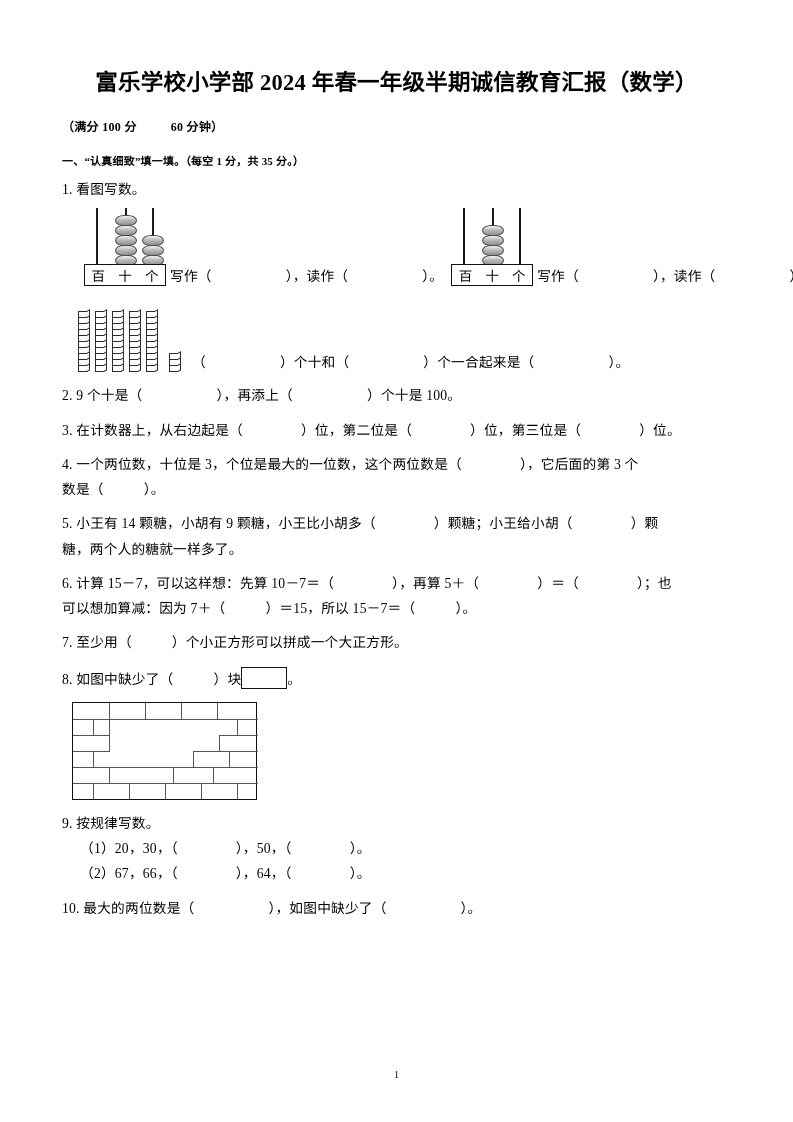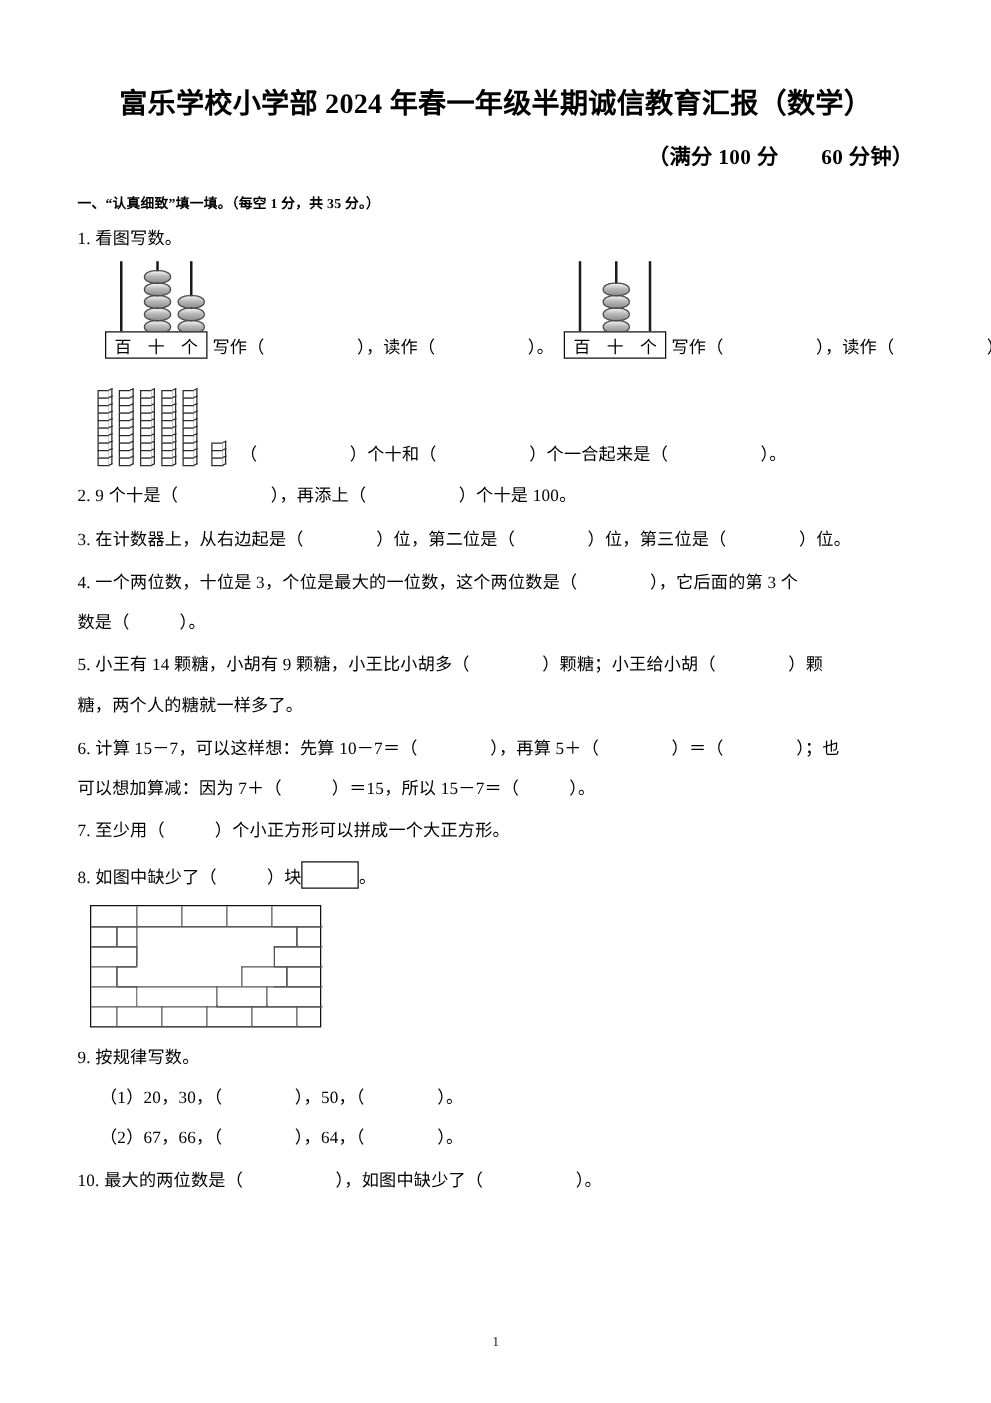--- a/index.html
+++ b/index.html
@@ -29,23 +29,23 @@
     font-size: 22.5px;
     text-align: center;
     letter-spacing: 0.2px;
     margin: 0;
     padding-top: 68px;
     line-height: 1.3;
     white-space: nowrap;
   }
   .doc-subtitle {
     font-weight: bold;
-    font-size: 17px;
-    text-align: right;
-    margin-top: 14px;
+    font-size: 12px;
+    text-align: left;
+    margin-top: 20px;
     letter-spacing: 0.3px;
   }
   .doc-subtitle .gap {
     display: inline-block;
     width: 34px;
   }
   .section-head {
     font-weight: bold;
     font-size: 11px;
     margin-top: 17px;
@@ -54,21 +54,21 @@
   .q {
     font-size: 13.7px;
     line-height: 1.55;
     margin-top: 13px;
     letter-spacing: 0.2px;
   }
   .q.tight { margin-top: 11px; }
   .q-line2 {
     font-size: 13.7px;
     line-height: 1.55;
-    margin-top: 11px;
+    margin-top: 4px;
     letter-spacing: 0.2px;
   }
   .indent1 { padding-left: 18px; }
 
   .blank-sm { display: inline-block; width: 40px; }
   .blank-md { display: inline-block; width: 58px; }
   .blank-lg { display: inline-block; width: 74px; }
 
   
   .fig-row {

